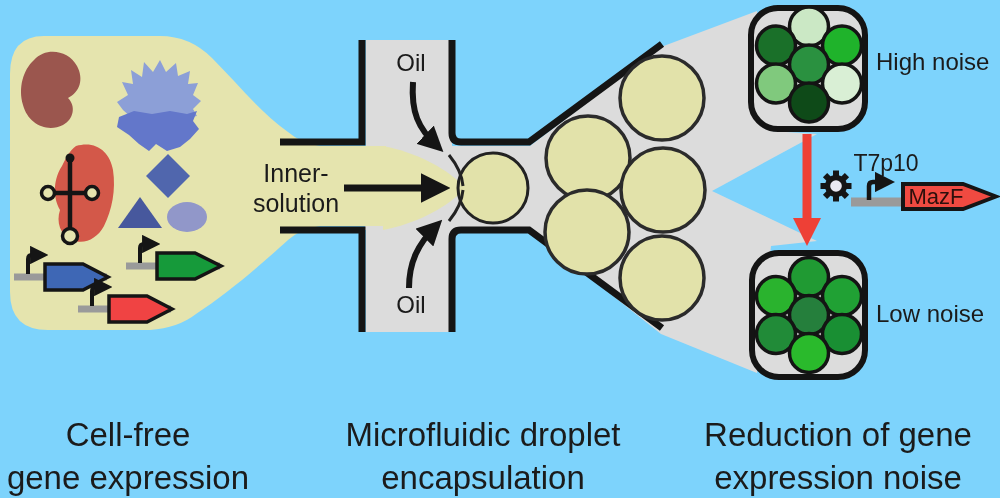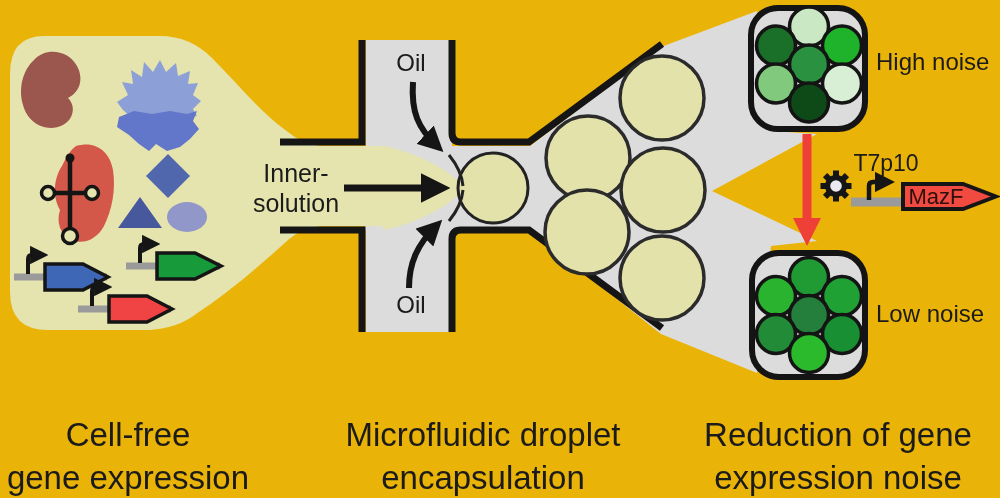--- a/index.html
+++ b/index.html
@@ -1,16 +1,16 @@
 <!DOCTYPE html>
 <html><head>
 <meta charset="utf-8">
 <style>
   html,body{margin:0;padding:0;background:#ffffff;}
-  .figure-canvas{position:relative;width:1000px;height:498px;background:#eab308;overflow:hidden;text-align:right;}
+  .figure-canvas{position:relative;width:1000px;height:498px;background:#7dd3fc;overflow:hidden;text-align:right;}
   svg{display:block;}
   text{font-family:"Liberation Sans","DejaVu Sans",sans-serif;fill:#1b1b1b;}
   .cap{font-size:33px;text-anchor:middle;}
   .lbl-oil{font-size:24px;text-anchor:middle;}
   .lbl-inner{font-size:25px;text-anchor:middle;}
   .lbl-noise{font-size:24px;text-anchor:start;}
   .lbl-t7{font-size:23px;text-anchor:middle;}
   .lbl-mazf{font-size:22px;text-anchor:middle;fill:#2d0f0c;}
 </style>
 </head>

